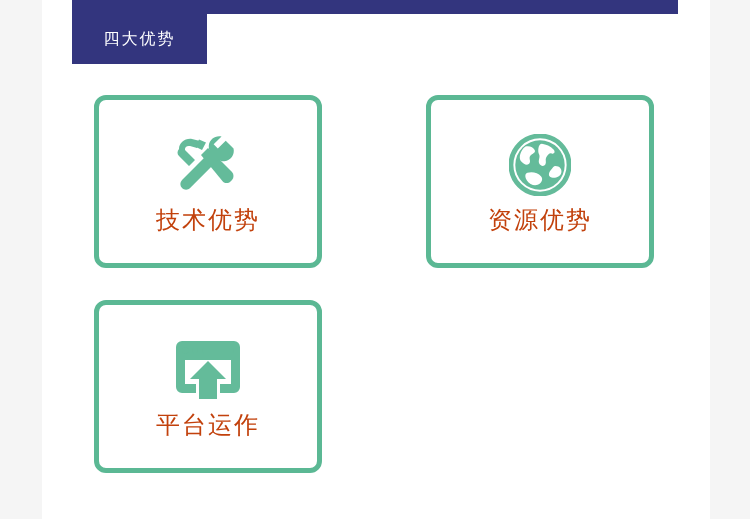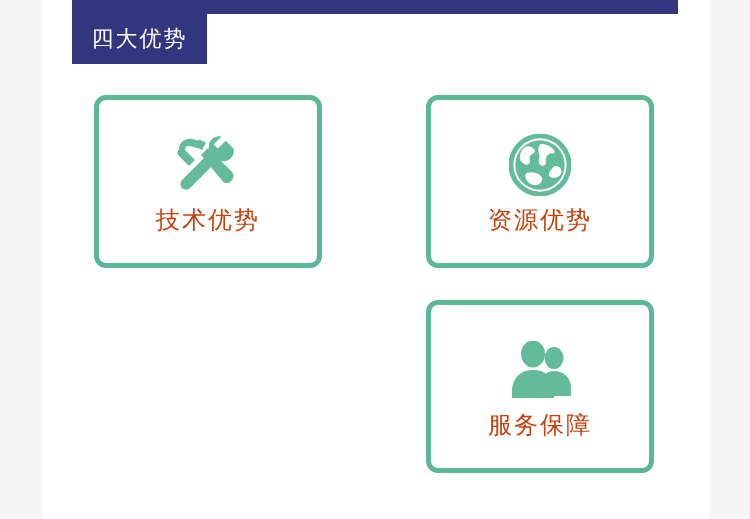--- a/index.html
+++ b/index.html
@@ -44,21 +44,21 @@
     top: 14px;
     width: 135px;
     height: 50px;
     background: #33357e;
     display: flex;
     align-items: center;
     justify-content: center;
   }
   .title-text {
     color: #ffffff;
-    font-size: 22px;
+    font-size: 16px;
     letter-spacing: 2px;
     line-height: 1;
     font-weight: 400;
     white-space: nowrap;
   }
   
   .card-grid {
     position: absolute;
     left: 94px;
     top: 95px;
@@ -142,31 +142,30 @@
             <path d="M17 13 C21 12 25 13.5 26.5 16.5 C28 19.5 24 20 22 22.5 C20 25 23 28 21 30.5 C19 33 14.5 31 12 27.5 C10 24.5 11.5 17 17 13 Z"></path>
             <path d="M34 10 C38 10.5 43 12.5 46 16 C48.5 19 46 21 44 20 C42 19 40 21.5 38.5 24 C37 26.5 39 29 37.5 31.5 C36 34 32 33 31 30 C30 27 32.5 24 31 21 C29.5 18 30 10 34 10 Z"></path>
             <path d="M48 33 C52 33 55 36 54 40 C53 44 48 46 44 45 C40 44 41 40 43 37.5 C45 35 46 33 48 33 Z"></path>
             <path d="M19 40 C24 38.5 30 40 33 43.5 C36 47 33 51 29.5 52.5 C26 54 21 52 18.5 48 C16.5 45 16 41 19 40 Z"></path>
           </g>
         </svg>
       </span>
       <span class="card-label">资源优势</span>
     </div>
 
-
-    <div class="card r1c1">
+    <div class="card r1c0">
       <span class="card-icon">
         <svg width="64" height="58" viewBox="0 0 64 58" aria-hidden="true">
           <g fill="#64bb9a">
-
-            <ellipse cx="46" cy="17" rx="9.5" ry="11"></ellipse>
-            <path d="M46 30 C55 30 62 36 63 45 L63 55 L34 55 L34 45 C35 36 37 30 46 30 Z"></path>
-
-            <ellipse cx="25" cy="13" rx="12" ry="13.5"></ellipse>
-            <path d="M25 29 C37 29 45 36.5 46 48 L46 57 L4 57 L4 48 C5 36.5 13 29 25 29 Z"></path>
+            <path d="M6 0 H58 A6 6 0 0 1 64 6 V46 A6 6 0 0 1 58 52 H44 V43 H55 V19 H9 V43 H20 V52 H6 A6 6 0 0 1 0 46 V6 A6 6 0 0 1 6 0 Z"></path>
+            <circle cx="9.5" cy="9.5" r="3"></circle>
+            <circle cx="19" cy="9.5" r="3"></circle>
+            <rect x="26" y="6.5" width="32" height="6" rx="3"></rect>
+            <path d="M32 20 L50 38 H41 V58 H23 V38 H14 Z"></path>
           </g>
         </svg>
       </span>
-      <span class="card-label">服务保障</span>
+      <span class="card-label">平台运作</span>
     </div>
+
 
   </div>
 </div>
 
 </body></html>

